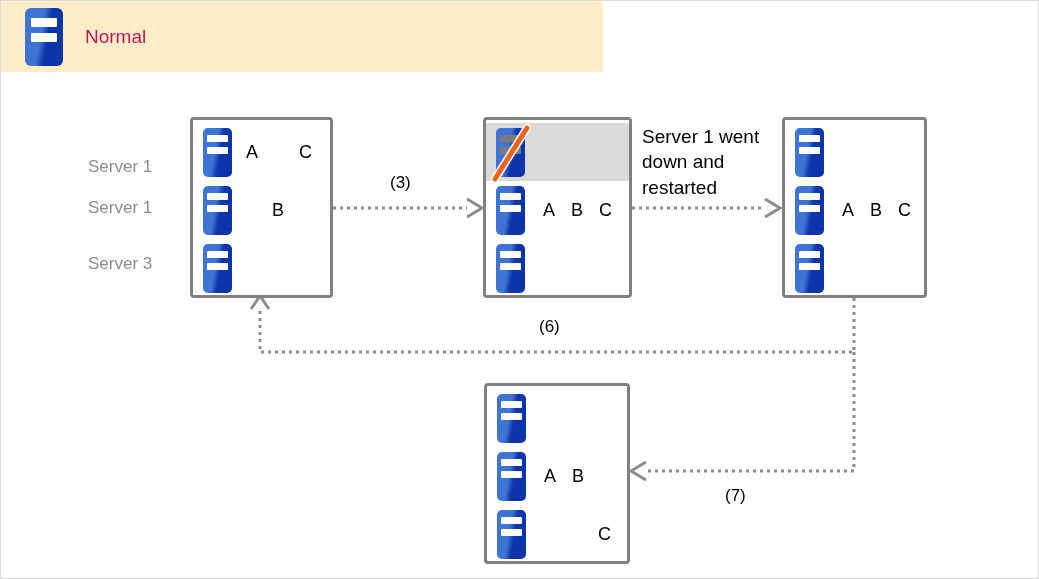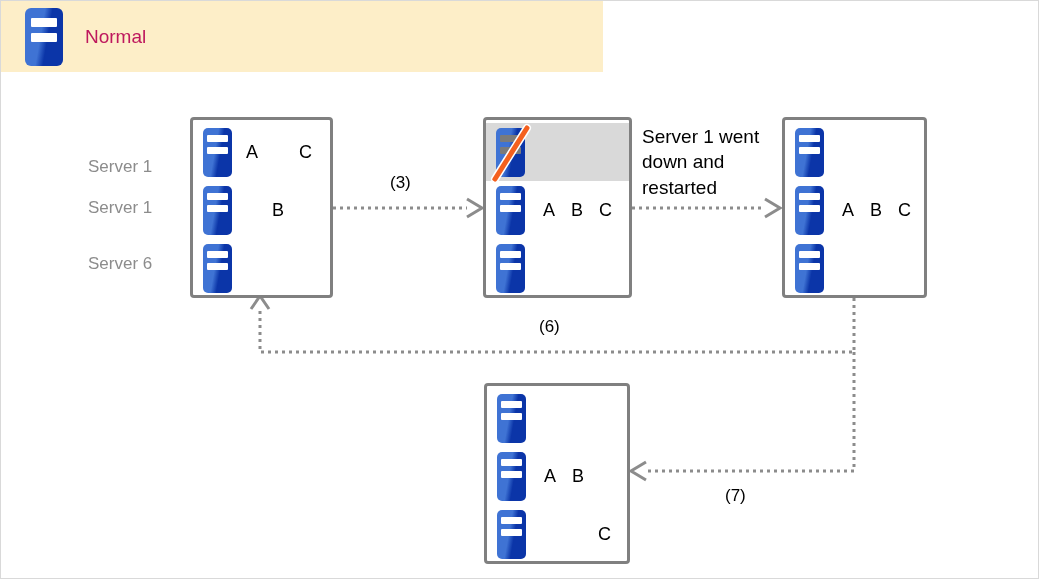--- a/index.html
+++ b/index.html
@@ -197,21 +197,21 @@
 
     <polyline points="853,297 853,351 259,351 259,308" fill="none" stroke="#8c8c8c" stroke-width="3" stroke-dasharray="3 4"></polyline>
     <polyline points="250,308 259,295 268,308" fill="none" stroke="#8c8c8c" stroke-width="3"></polyline>
 
     <polyline points="853,351 853,470 645,470" fill="none" stroke="#8c8c8c" stroke-width="3" stroke-dasharray="3 4"></polyline>
     <polyline points="645,461 630,470 645,479" fill="none" stroke="#8c8c8c" stroke-width="3"></polyline>
   </svg>
 
   <div class="row-label" style="left:87px; top:156px;">Server 1</div>
   <div class="row-label" style="left:87px; top:197px;">Server 1</div>
-  <div class="row-label" style="left:87px; top:253px;">Server 6</div>
+  <div class="row-label" style="left:87px; top:253px;">Server 3</div>
 
   <div class="state-box" style="left:189px; top:116px; width:143px; height:181px;">
 
     <div class="srv-row r1">
       <div class="icon-slot">
         <div class="srv">
           <div class="bar b1"></div>
           <div class="bar b2"></div>
         </div>
       </div>

